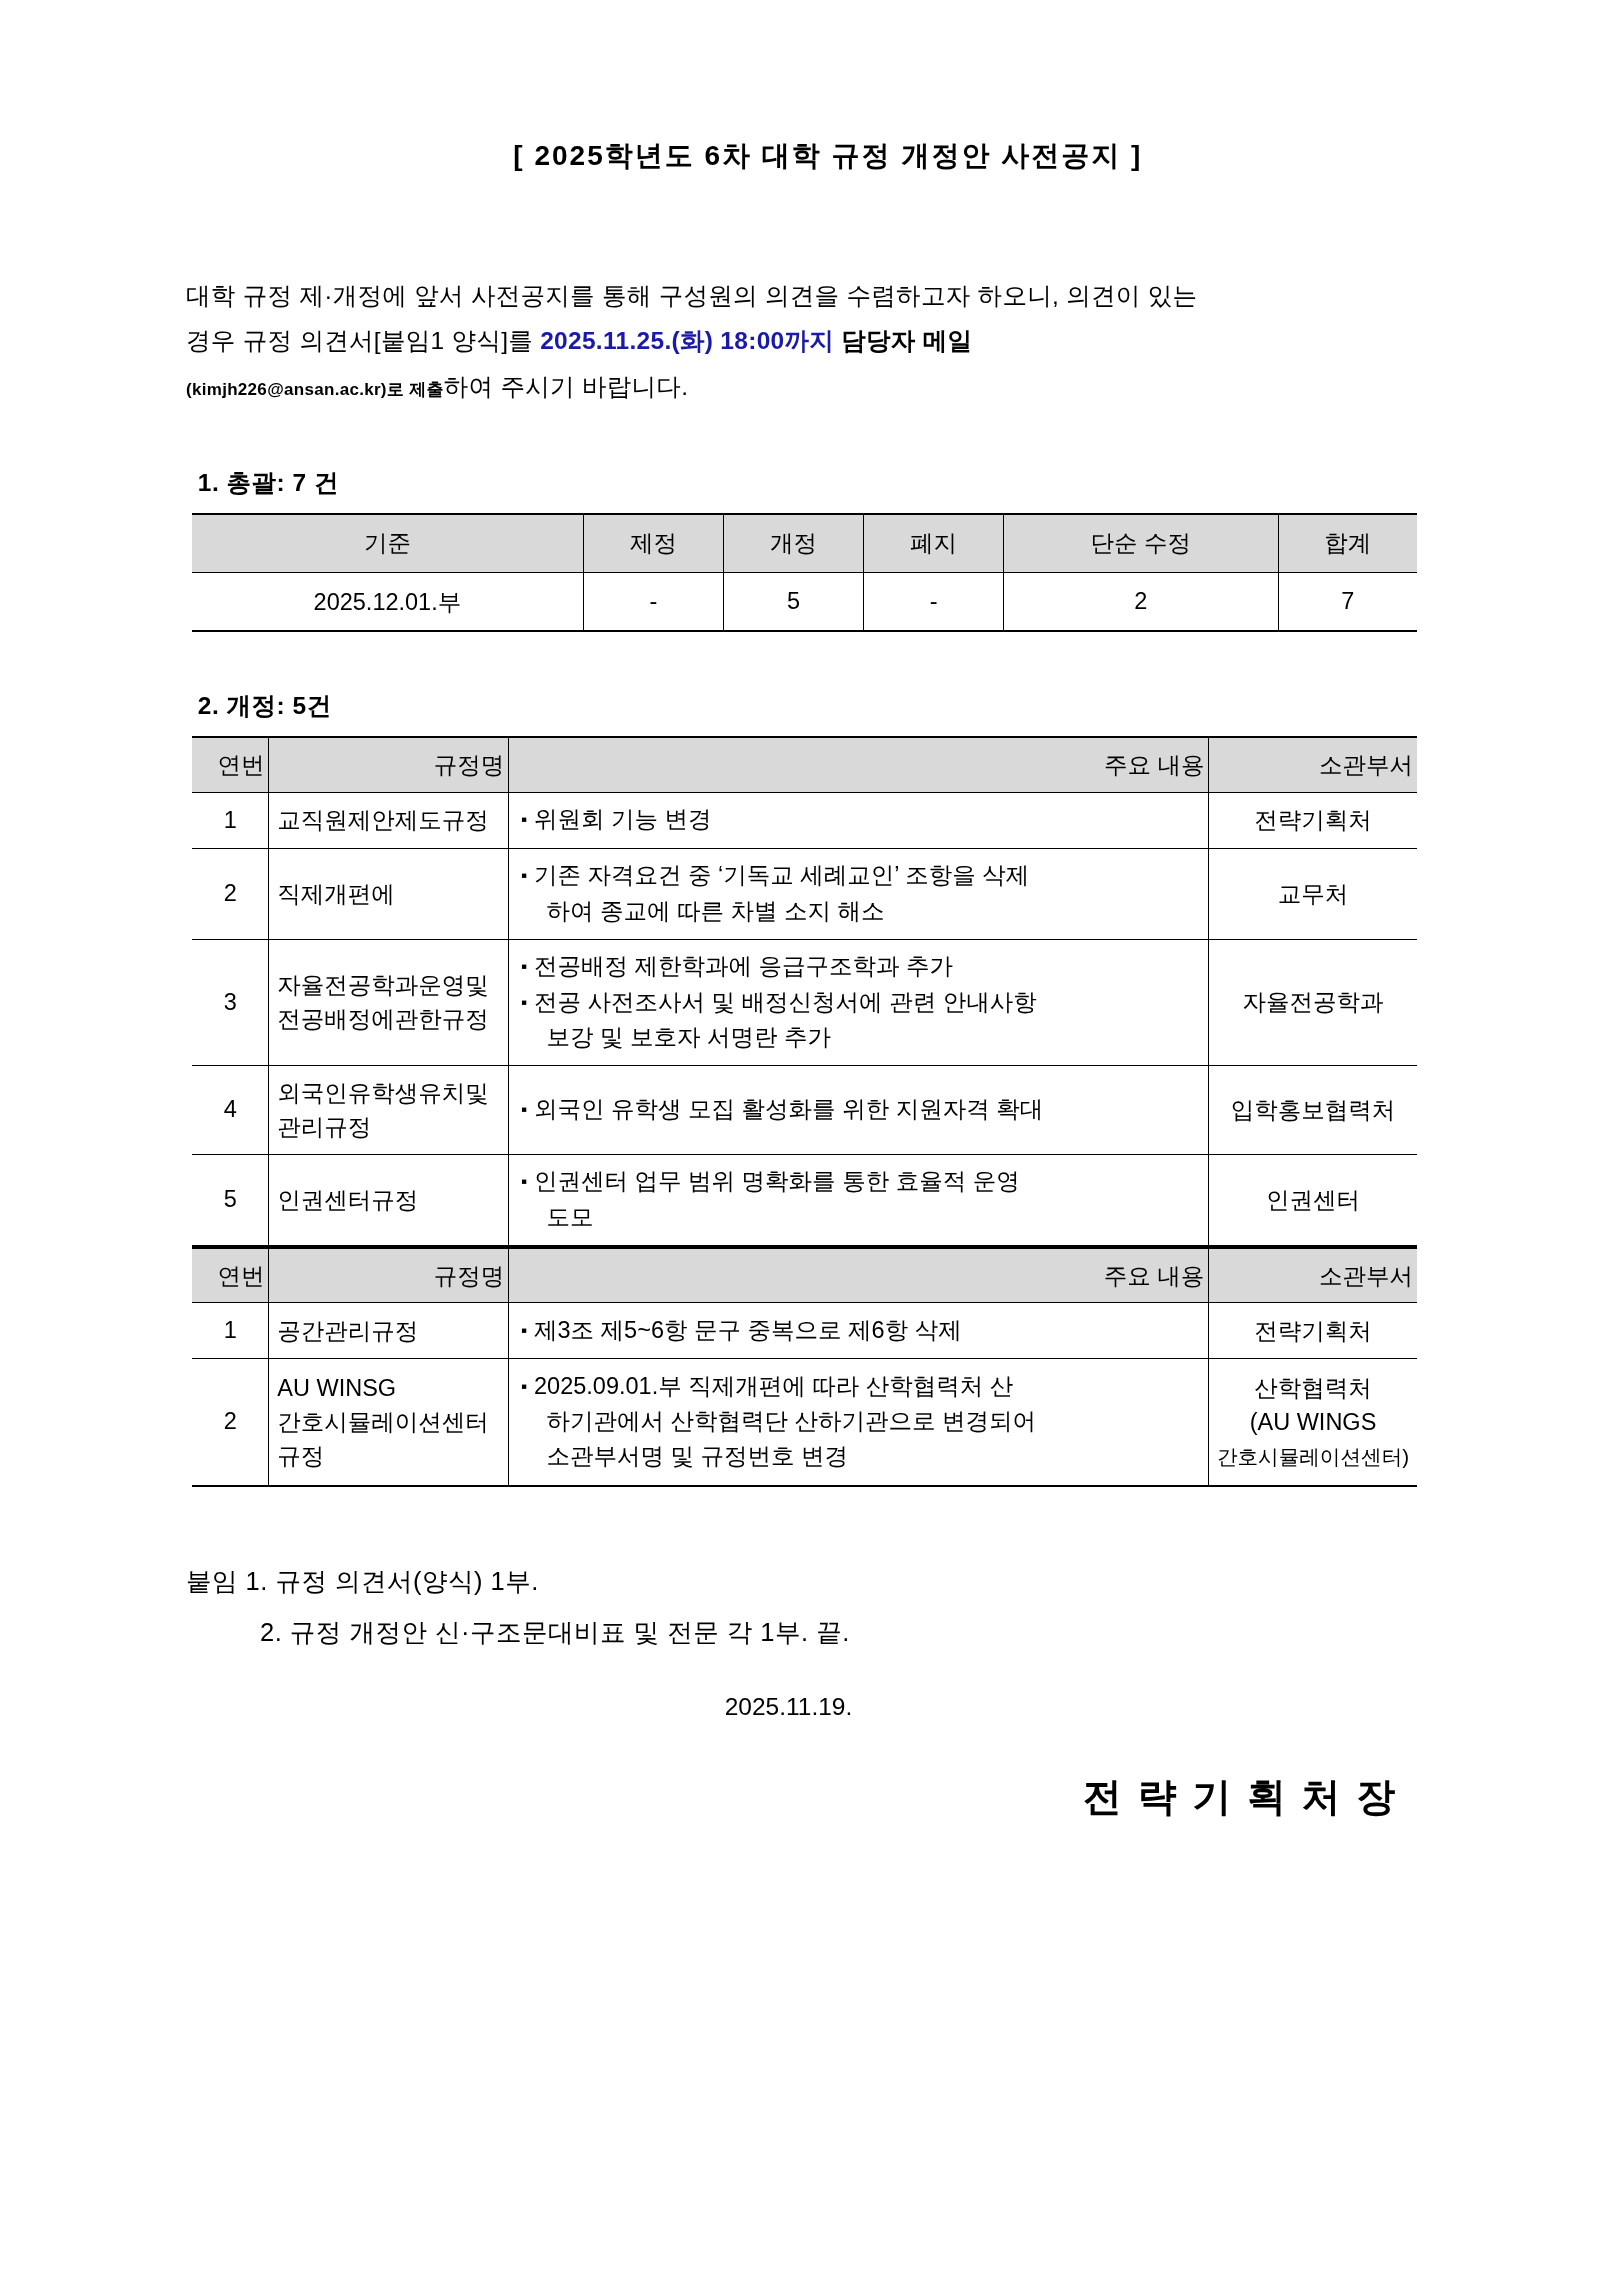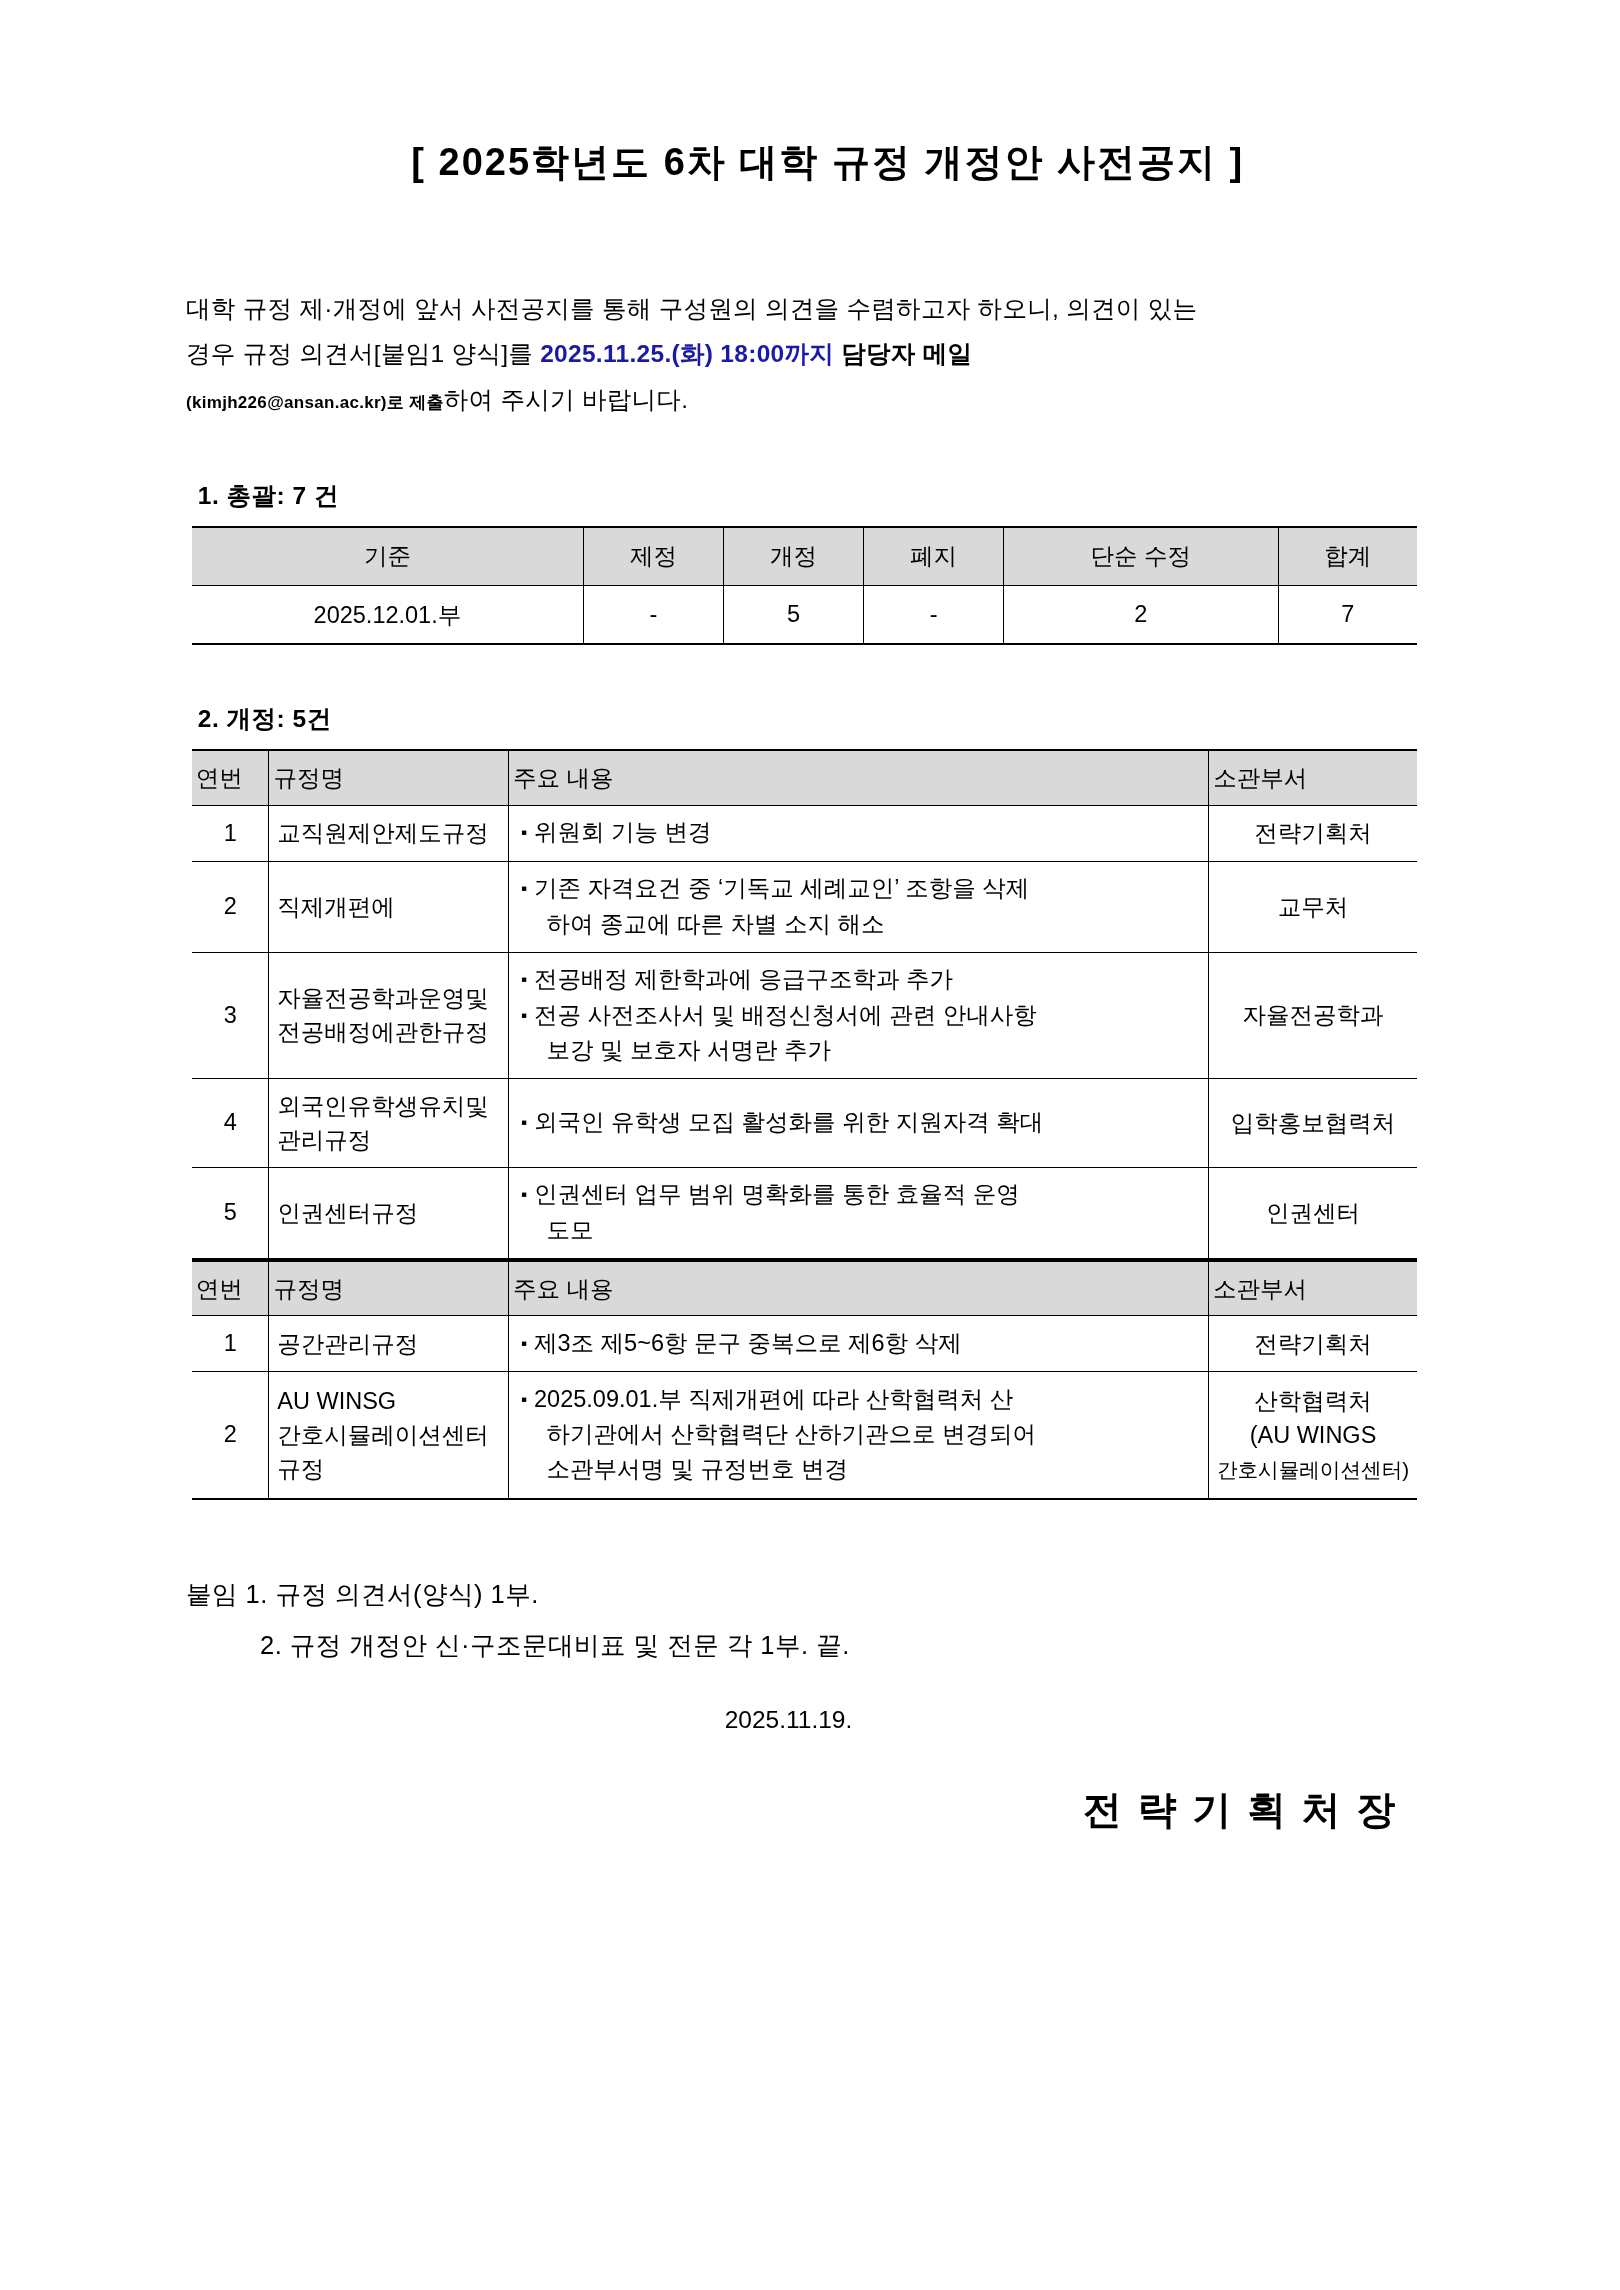--- a/index.html
+++ b/index.html
@@ -23,21 +23,21 @@
   .inner {
     position: absolute;
     left: 186px;
     top: 0;
     width: 1264px;
   }
 
   
   .doc-title {
     text-align: center;
-    font-size: 38px;
+    font-size: 28px;
     font-weight: bold;
     letter-spacing: 2px;
     margin-top: 137px;
     margin-left: 19.6px;
     white-space: nowrap;
   }
 
   
   .intro {
     margin-top: 98px;
@@ -96,21 +96,21 @@
     border-bottom: 2.9px solid #000;
   }
   table.detail th, table.detail td {
     border: 1px solid #000;
     padding: 9.8px 7.8px;
     font-weight: normal;
     vertical-align: middle;
   }
   table.detail thead th {
     background: #d9d9d9;
-    text-align: left;
+    text-align: right;
     padding: 10.8px 3.9px;
   }
   table.detail tbody td.num { text-align: center; width: 61px; }
   table.detail tbody td.name { text-align: left; width: 223px; line-height: 1.45; }
   table.detail tbody td.content { text-align: left; padding-left: 11.8px; line-height: 1.5; }
   table.detail tbody td.dept { text-align: center; width: 192px; line-height: 1.45; }
   table.detail tbody td:first-child { border-left: none; }
   table.detail tbody td:last-child { border-right: none; }
   table.detail thead th:first-child { border-left: none; }
   table.detail thead th:last-child { border-right: none; }

